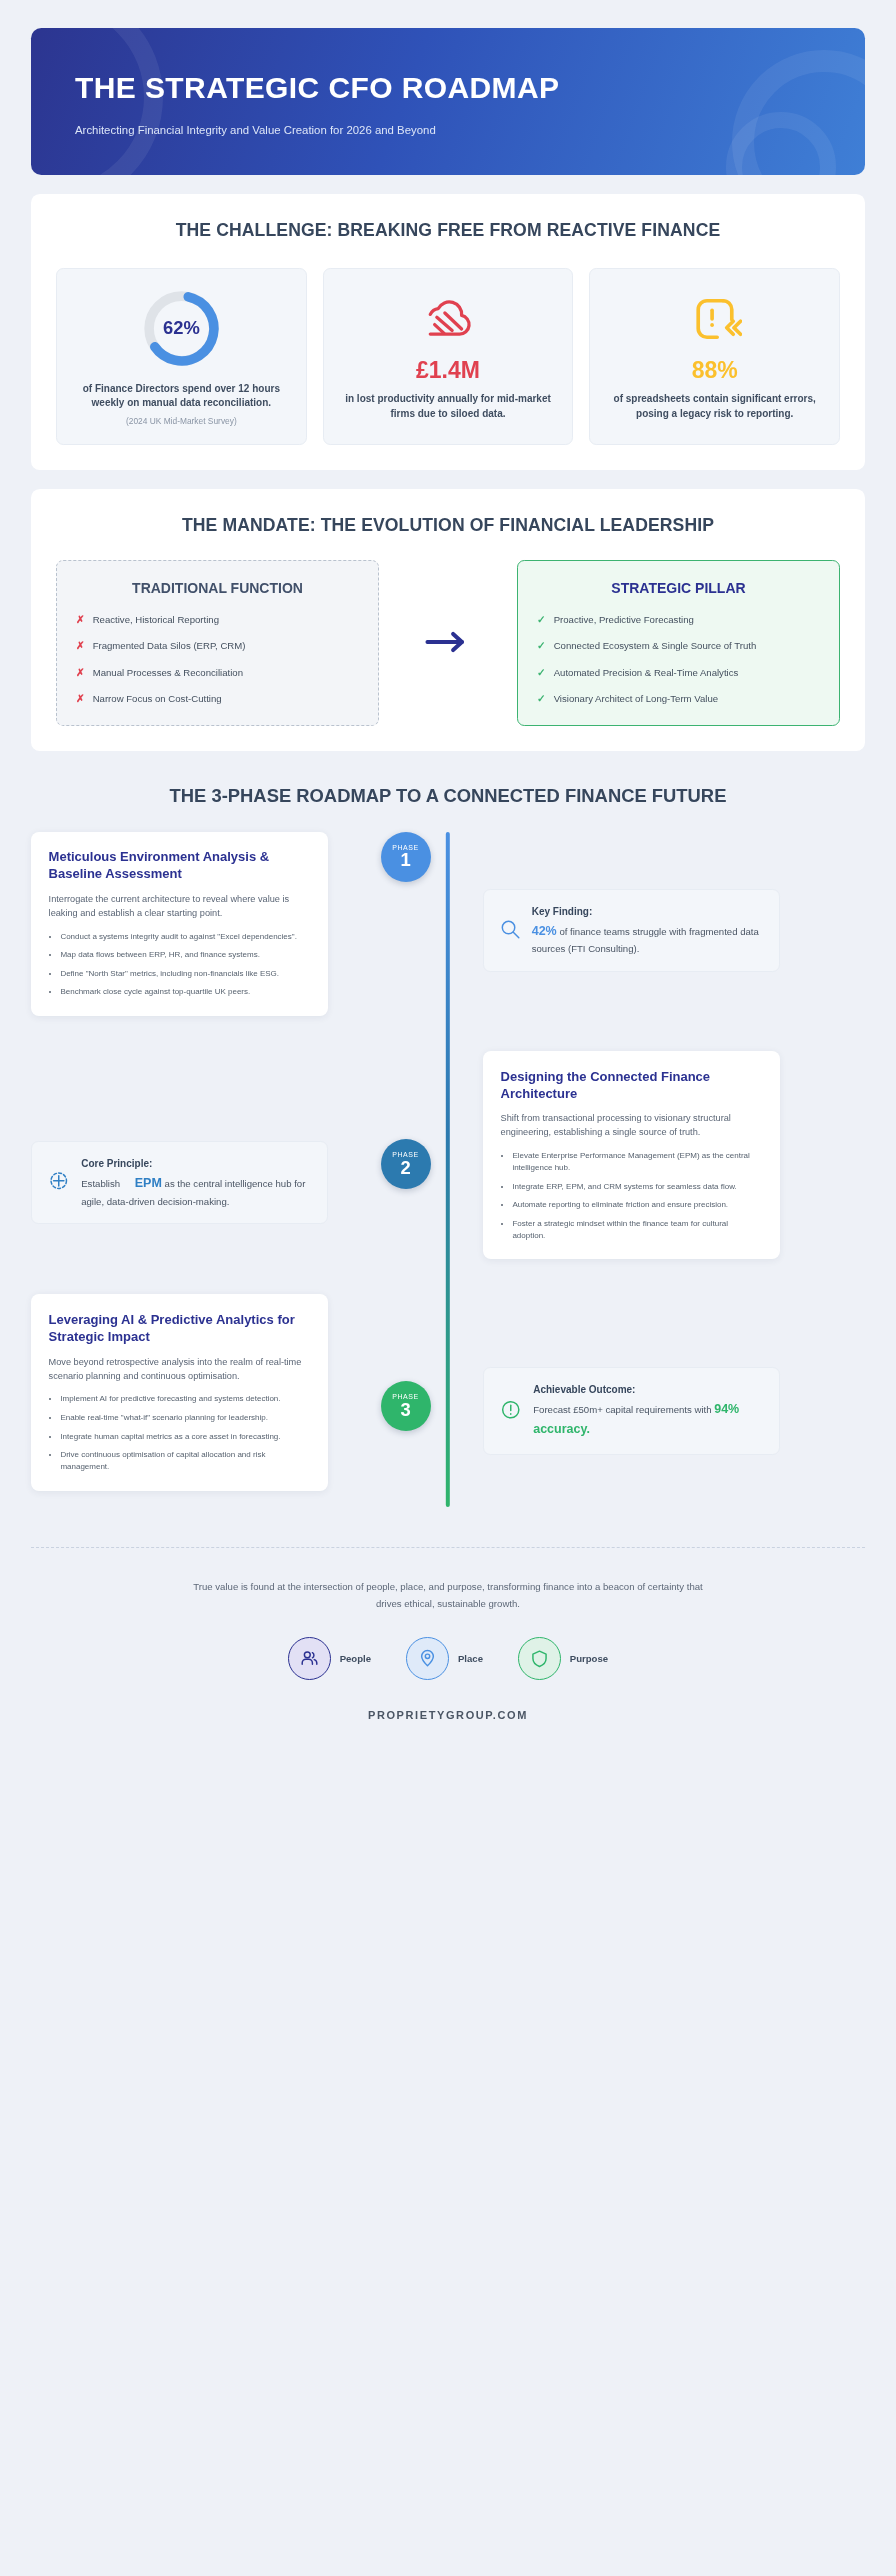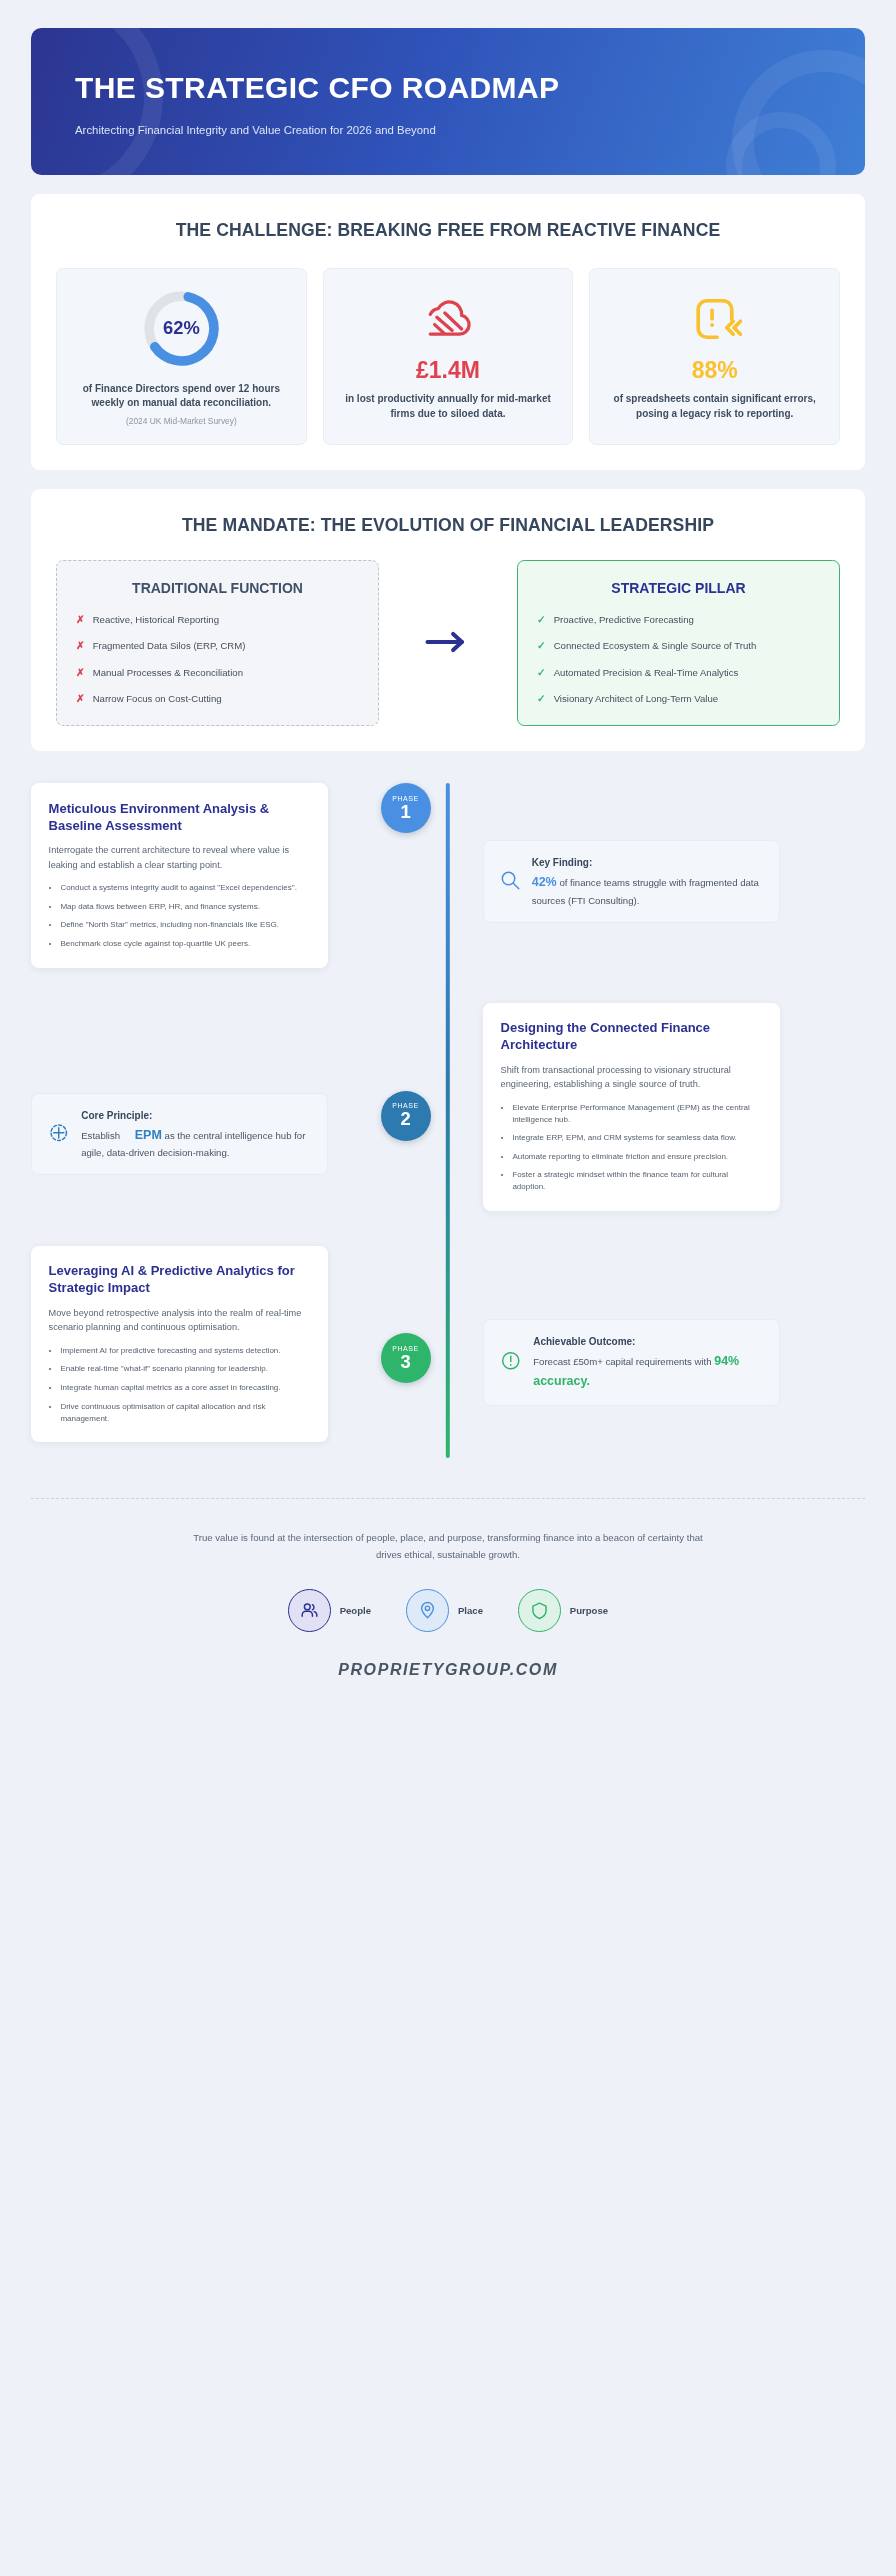--- a/index.html
+++ b/index.html
@@ -149,21 +149,21 @@
   .footer { text-align: center; padding-bottom: 38px; }
   .footer h2 { color: #36465c; font-size: 17px; font-weight: bold; margin-bottom: 14.7px; }
   .footer .ftxt { color: #5d6878; font-size: 9.6px; line-height: 1.75; max-width: 529px; margin: 0 auto 25px auto; }
   .pillars { display: flex; justify-content: center; gap: 35px; margin-bottom: 29px; }
   .pillar { display: flex; flex-direction: row; align-items: center; gap: 8.8px; }
   .pillar-circle { width: 43px; height: 43px; border-radius: 50%; display: flex; align-items: center; justify-content: center; }
   .pillar-circle.p1 { background: #e2e0f5; border: 1.1px solid #2b3191; }
   .pillar-circle.p2 { background: #dfeaf9; border: 1.1px solid #4a90e2; }
   .pillar-circle.p3 { background: #dff2e7; border: 1.1px solid #2fb56b; }
   .pillar-lbl { color: #3f4d60; font-size: 9.6px; font-weight: bold; }
-  .brand { color: #4a5564; font-size: 16px; font-weight: bold; letter-spacing: 1.6px; font-style: italic; }
+  .brand { color: #4a5564; font-size: 11px; font-weight: bold; letter-spacing: 1.6px; }
 </style>
 </head>
 <body>
 
 <div class="page">
 
   <div class="hero">
     <div class="hero-deco a"></div>
     <div class="hero-deco b"></div>
     <div class="hero-deco c"></div>
@@ -268,20 +268,21 @@
         <div class="m-item">
           <span class="m-mark c">✓</span>
           <span>Visionary Architect of Long-Term Value</span>
         </div>
       </div>
 
     </div>
   </div>
 
   <div class="roadmap">
+    <div class="roadmap-title">THE 3-PHASE ROADMAP TO A CONNECTED FINANCE FUTURE</div>
 
     <div class="timeline">
       <div class="spine"></div>
 
       <div class="phase">
         <div class="col left">
           <div class="main-card">
             <h3>Meticulous Environment Analysis &amp; Baseline Assessment</h3>
             <div class="lede">Interrogate the current architecture to reveal where value is leaking and establish a clear starting point.</div>
             <ul class="bullets">

